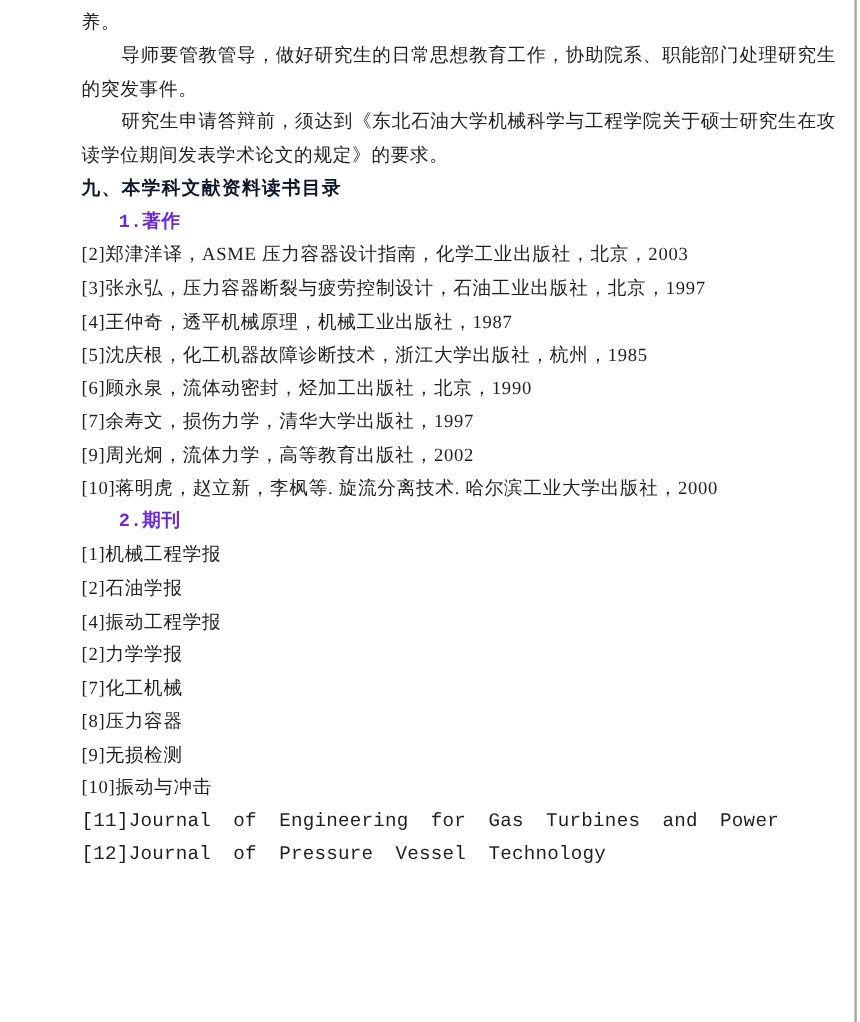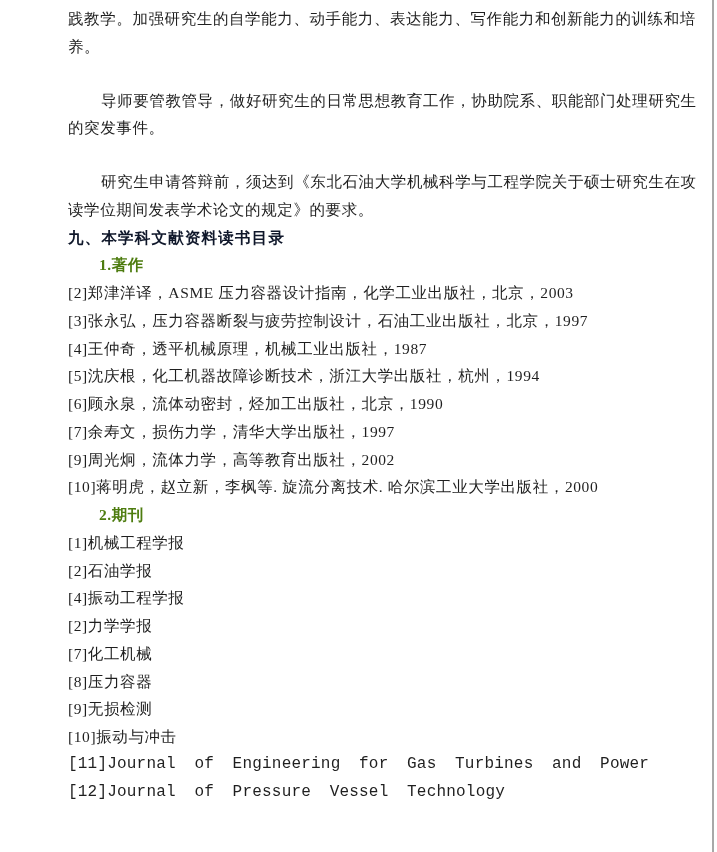--- a/index.html
+++ b/index.html
@@ -28,32 +28,31 @@
     color: #1f1f1f;
     letter-spacing: 0.6px;
   }
   .line {
     height: 27.75px;
     line-height: 27.75px;
     white-space: nowrap;
   }
   .line.body-indent {
     padding-left: 33px;
-    margin-top: 26px;
   }
   .line.heading {
     font-family: "Liberation Sans", sans-serif;
     font-weight: 700;
     color: #0f172a;
     letter-spacing: 1.2px;
   }
   .line.subheading {
-    font-family: Liberation Serif, serif;
+    font-family: Liberation Mono, monospace;
     font-weight: 700;
-    color: #4d7c0f;
+    color: #6d28d9;
     padding-left: 31px;
     letter-spacing: 0.5px;
   }
   .line.ref-en {
     font-family: "Liberation Mono", "DejaVu Sans Mono", monospace;
     font-size: 16px;
     letter-spacing: 0.2px;
     word-spacing: 0.55em;
   }
   .page-edge {
@@ -63,32 +62,31 @@
     width: 2px;
     height: 852px;
     background: #a8a8a8;
   }
 </style>
 </head>
 <body style="background: rgb(255, 255, 255);">
 
 <div class="page">
   <div class="content" style="color: rgb(31, 31, 31);">
-      <div class="line body">践教学。加强研究生的自学能力、动手能力、表达能力、写作能力和创新能力的训练和培</div>
       <div class="line body">养。</div>
       <div class="line body-indent">导师要管教管导，做好研究生的日常思想教育工作，协助院系、职能部门处理研究生</div>
       <div class="line body">的突发事件。</div>
       <div class="line body-indent">研究生申请答辩前，须达到《东北石油大学机械科学与工程学院关于硕士研究生在攻</div>
       <div class="line body">读学位期间发表学术论文的规定》的要求。</div>
       <div class="line heading">九、本学科文献资料读书目录</div>
       <div class="line subheading">1.著作</div>
       <div class="line ref">[2]郑津洋译，ASME 压力容器设计指南，化学工业出版社，北京，2003</div>
       <div class="line ref">[3]张永弘，压力容器断裂与疲劳控制设计，石油工业出版社，北京，1997</div>
       <div class="line ref">[4]王仲奇，透平机械原理，机械工业出版社，1987</div>
-      <div class="line ref">[5]沈庆根，化工机器故障诊断技术，浙江大学出版社，杭州，1994</div>
+      <div class="line ref">[5]沈庆根，化工机器故障诊断技术，浙江大学出版社，杭州，1985</div>
       <div class="line ref">[6]顾永泉，流体动密封，烃加工出版社，北京，1990</div>
       <div class="line ref">[7]余寿文，损伤力学，清华大学出版社，1997</div>
       <div class="line ref">[9]周光炯，流体力学，高等教育出版社，2002</div>
       <div class="line ref">[10]蒋明虎，赵立新，李枫等. 旋流分离技术. 哈尔滨工业大学出版社，2000</div>
       <div class="line subheading">2.期刊</div>
       <div class="line ref">[1]机械工程学报</div>
       <div class="line ref">[2]石油学报</div>
       <div class="line ref">[4]振动工程学报</div>
       <div class="line ref">[2]力学学报</div>
       <div class="line ref">[7]化工机械</div>

